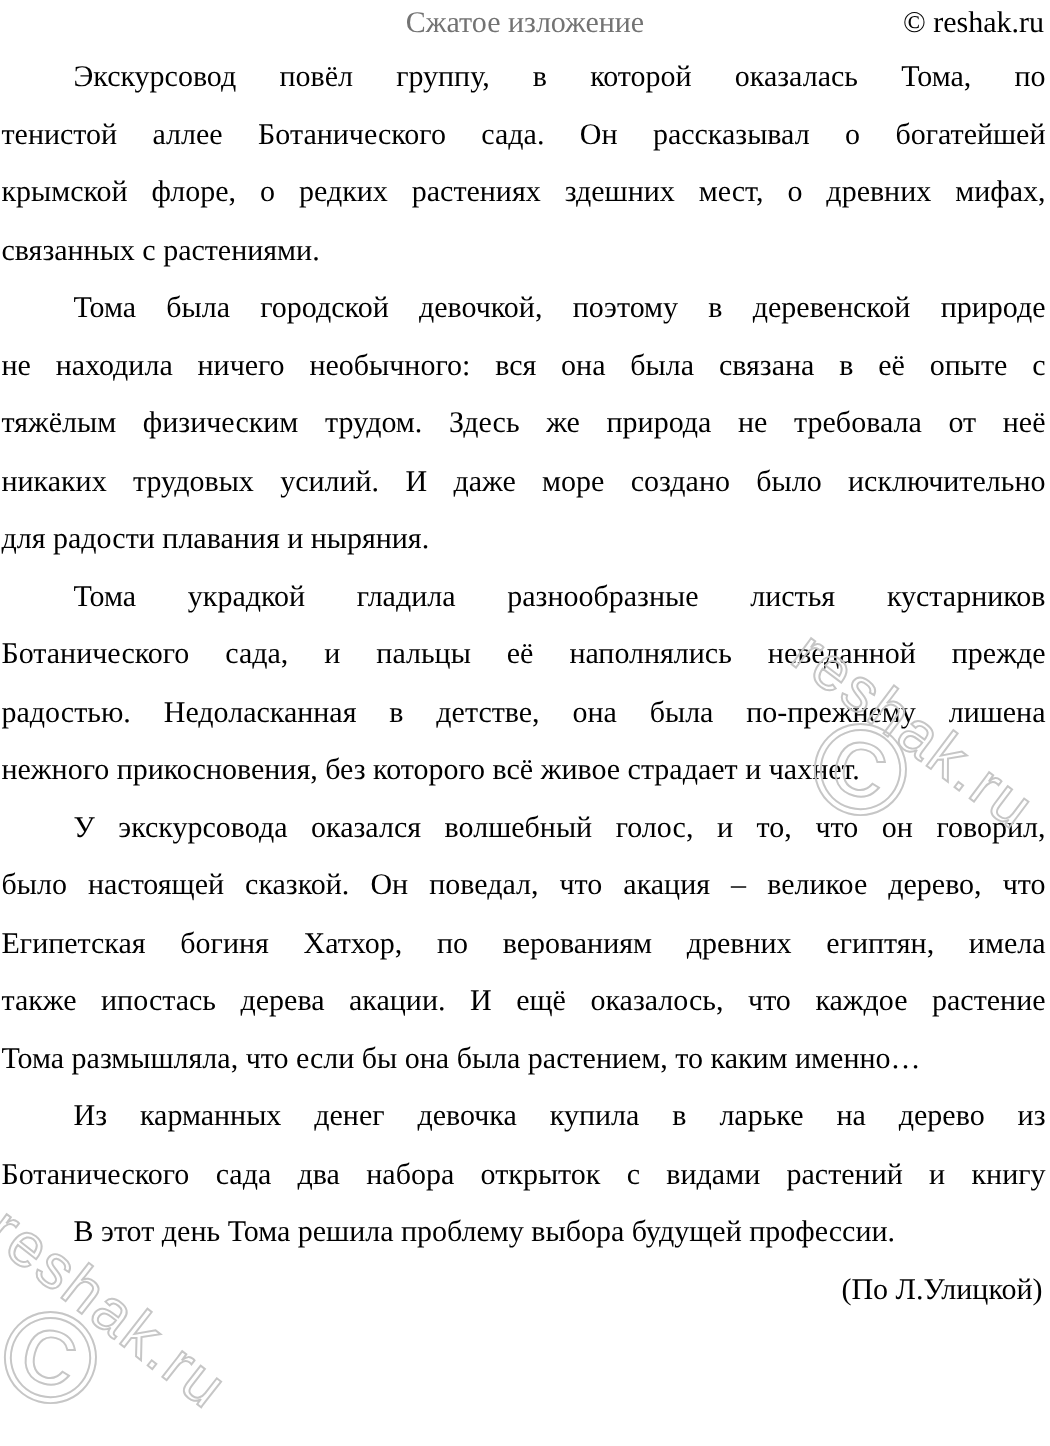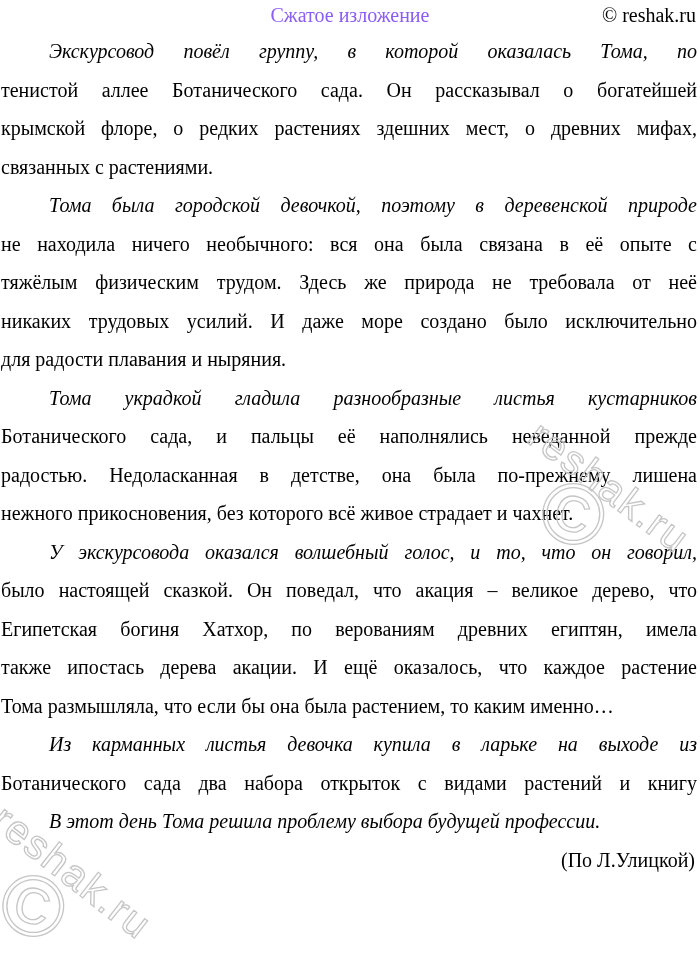--- a/index.html
+++ b/index.html
@@ -19,21 +19,21 @@
   }
   .header-row {
     position: relative;
     height: 32px;
     line-height: 30px;
     text-align: center;
   }
   .title {
     display: inline-block;
     font-size: 20px;
-    color: #8b5cf6;
+    color: #737373;
   }
   .copyright {
     position: absolute;
     right: 4px;
     top: 0;
     font-size: 20px;
     color: #000000;
     margin-left: 44px;
   }
   #text-body {
@@ -43,21 +43,20 @@
     line-height: 38.5px;
     text-align: justify;
     text-align-last: justify;
     white-space: nowrap;
   }
   .tline.last {
     text-align-last: left;
   }
   .tline.first {
     text-indent: 48px;
-    font-style: italic;
   }
   .signature {
     line-height: 38.5px;
     text-align: right;
     padding-right: 5px;
     padding-left: 32px;
   }
   
   .wm {
     position: absolute;
@@ -122,21 +121,21 @@
       <div class="tline last">для радости плавания и ныряния.</div>
       <div class="tline first">Тома украдкой гладила разнообразные листья кустарников</div>
       <div class="tline">Ботанического сада, и пальцы её наполнялись неведанной прежде</div>
       <div class="tline">радостью. Недоласканная в детстве, она была по-прежнему лишена</div>
       <div class="tline last">нежного прикосновения, без которого всё живое страдает и чахнет.</div>
       <div class="tline first">У экскурсовода оказался волшебный голос, и то, что он говорил,</div>
       <div class="tline">было настоящей сказкой. Он поведал, что акация – великое дерево, что</div>
       <div class="tline">Египетская богиня Хатхор, по верованиям древних египтян, имела</div>
       <div class="tline">также ипостась дерева акации. И ещё оказалось, что каждое растение</div>
       <div class="tline last">Тома размышляла, что если бы она была растением, то каким именно…</div>
-      <div class="tline first">Из карманных листья девочка купила в ларьке на выходе из</div>
+      <div class="tline first">Из карманных денег девочка купила в ларьке на дерево из</div>
       <div class="tline">Ботанического сада два набора открыток с видами растений и книгу</div>
       <div class="tline first last">В этот день Тома решила проблему выбора будущей профессии.</div>
     </div>
 
   <div class="signature">(По Л.Улицкой)</div>
 
   <div class="wm wm1-text">reshak.ru</div>
   <div class="wm wm1-copy">©</div>
   <div class="wm wm2-text">reshak.ru</div>
   <div class="wm wm2-copy">©</div>

